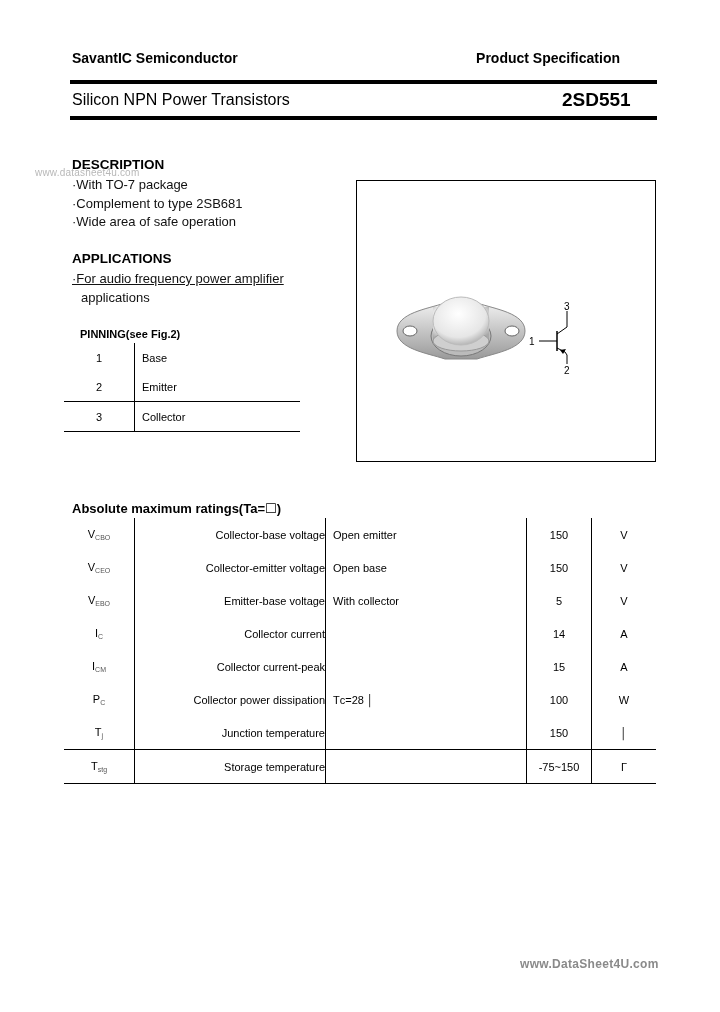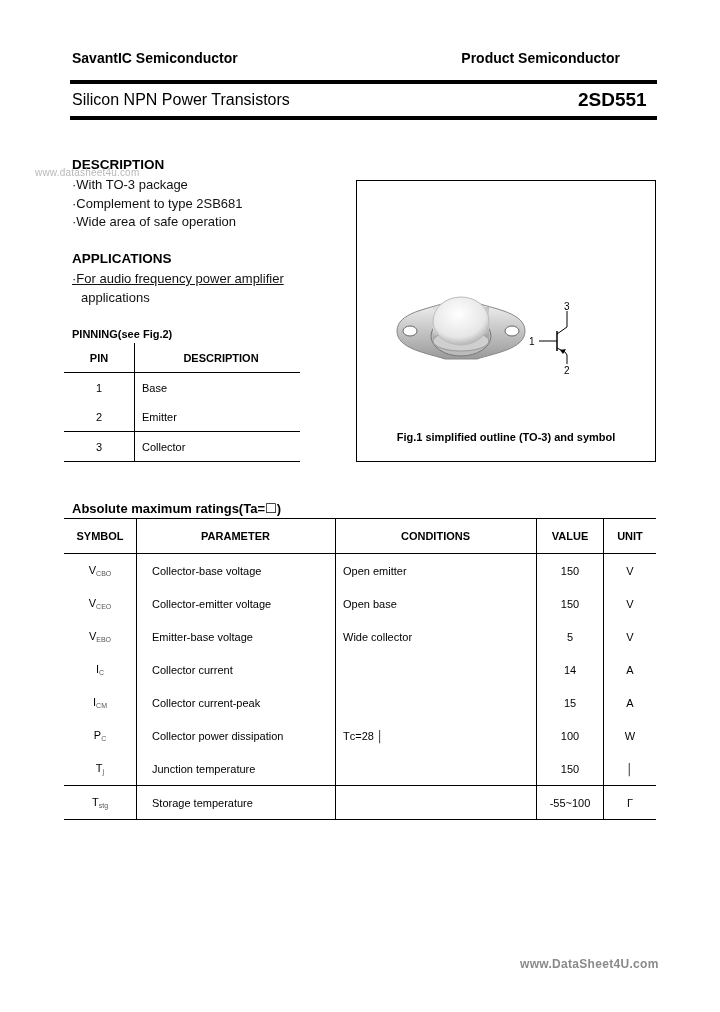--- a/index.html
+++ b/index.html
@@ -3,83 +3,79 @@
 <meta charset="utf-8">
 <style>
   html, body { margin: 0; padding: 0; background: #ffffff; }
   body { width: 720px; height: 1012px; position: relative; overflow: hidden;
          font-family: "Liberation Sans", "DejaVu Sans", sans-serif; color: #000; }
   .abs { position: absolute; }
   .hdr-left { left: 72px; top: 50px; font-size: 14px; font-weight: bold; }
   .hdr-right { right: 100px; top: 50px; font-size: 14px; font-weight: bold; }
   .rule1 { left: 70px; top: 80px; width: 587px; height: 4px; background: #000; }
   .title-left { left: 72px; top: 91px; font-size: 16px; font-weight: normal; }
-  .title-right { left: 562px; top: 89px; font-size: 19px; font-weight: bold; margin-left: 16px; }
+  .title-right { left: 562px; top: 89px; font-size: 19px; font-weight: bold; }
   .rule2 { left: 70px; top: 116px; width: 587px; height: 4px; background: #000; }
 
   .sec-head { font-size: 13.5px; font-weight: bold; left: 72px; }
   .bullet { font-size: 13px; left: 72px; color: #111; }
   .watermark { left: 35px; top: 167px; font-size: 10px; color: #b8b8b8; letter-spacing: 0.2px; }
 
-  .pin-title { left: 72px; top: 328px; font-size: 11px; font-weight: bold; }
+  .pin-title { left: 80px; top: 328px; font-size: 11px; font-weight: bold; }
   table.pin { position: absolute; left: 64px; top: 343px; width: 236px; border-collapse: collapse; font-size: 11px; }
   table.pin td, table.pin th { height: 29px; padding: 0; }
   table.pin th { font-weight: bold; font-size: 11px; }
   table.pin .c1 { width: 70px; text-align: center; border-right: 1px solid #000; }
   table.pin .c2 { text-align: left; padding-left: 7px; }
   table.pin th.c2 { text-align: center; }
   table.pin tr.bt td, table.pin tr.bt th { border-bottom: 1px solid #000; }
 
   .fig { left: 356px; top: 180px; width: 298px; height: 280px; border: 1px solid #000; }
   .fig-cap { position: absolute; left: 0; right: 0; top: 250px; text-align: center; font-size: 11px; font-weight: bold; }
   .fig svg { position: absolute; left: 0; top: 0; }
 
   .amr-title { left: 72px; top: 501px; font-size: 13px; font-weight: bold; }
   table.amr { position: absolute; left: 64px; top: 518px; width: 592px; border-collapse: collapse; font-size: 11px; }
   table.amr th { font-weight: bold; height: 32px; font-size: 11px; border-bottom: 1px solid #000; border-top: 1px solid #000; }
   table.amr td { height: 33px; padding: 0; }
   table.amr .sym { width: 70px; text-align: center; border-right: 1px solid #000; }
-  table.amr .par { width: 183px; text-align: left; padding-left: 15px; border-right: 1px solid #000; }
+  table.amr .par { width: 183px; text-align: right; padding-left: 7px; border-right: 1px solid #000; }
   table.amr th.par { text-align: center; padding-left: 0; }
   table.amr .cond { width: 193px; text-align: left; padding-left: 7px; border-right: 1px solid #000; }
   table.amr th.cond { text-align: center; padding-left: 0; }
   table.amr .val { width: 64px; text-align: center; border-right: 1px solid #000; }
   table.amr .unit { text-align: center; }
   table.amr tr.bt td { border-bottom: 1px solid #000; }
   sub { font-size: 7px; vertical-align: -2px; color: #555; }
 
   .footer { left: 520px; top: 957px; font-size: 12px; font-weight: bold; color: #8a8a8a; letter-spacing: 0.3px; }
 </style>
 </head>
 <body>
 
 <div class="abs hdr-left">SavantIC Semiconductor</div>
-<div class="abs hdr-right">Product Semiconductor</div>
+<div class="abs hdr-right">Product Specification</div>
 <div class="abs rule1"></div>
 <div class="abs title-left">Silicon NPN Power Transistors</div>
 <div class="abs title-right">2SD551</div>
 <div class="abs rule2"></div>
 
 <div class="abs sec-head" style="top:157px;">DESCRIPTION</div>
 <div class="abs watermark">www.datasheet4u.com</div>
-<div class="abs bullet" style="top:177px;">·With TO-3 package</div>
+<div class="abs bullet" style="top:177px;">·With TO-7 package</div>
 <div class="abs bullet" style="top:196px;">·Complement to type 2SB681</div>
 <div class="abs bullet" style="top:214px;">·Wide area of safe operation</div>
 
 <div class="abs sec-head" style="top:251px;">APPLICATIONS</div>
 <div class="abs bullet" style="top:271px;text-decoration:underline;">·For audio frequency power amplifier</div>
 <div class="abs bullet" style="top:290px; left:81px;">applications</div>
 
 <div class="abs pin-title">PINNING(see Fig.2)</div>
 <table class="pin">
   <tbody>
-      <tr class="bt">
-    <th class="c1">PIN</th>
-    <th class="c2">DESCRIPTION</th>
-  </tr>
   <tr>
     <td class="c1">1</td>
     <td class="c2">Base</td>
   </tr>
   <tr class="bt">
     <td class="c1">2</td>
     <td class="c2">Emitter</td>
   </tr>
   <tr class="bt">
     <td class="c1">3</td>
@@ -115,51 +111,43 @@
     <line x1="200" y1="153" x2="210" y2="146" stroke="#000" stroke-width="1"></line>
     <line x1="210" y1="146" x2="210" y2="130" stroke="#000" stroke-width="1"></line>
     <line x1="200" y1="167" x2="208" y2="171" stroke="#000" stroke-width="1"></line>
     <polygon points="203,169 209,168 206,173" fill="#000"></polygon>
     <line x1="208" y1="171" x2="210" y2="174" stroke="#000" stroke-width="1"></line>
     <line x1="210" y1="174" x2="210" y2="183" stroke="#000" stroke-width="1"></line>
     <text x="172" y="164" font-size="10" font-family="Liberation Sans, sans-serif">1</text>
     <text x="207" y="129" font-size="10" font-family="Liberation Sans, sans-serif">3</text>
     <text x="207" y="193" font-size="10" font-family="Liberation Sans, sans-serif">2</text>
   </svg>
-  <div class="fig-cap">Fig.1 simplified outline (TO-3) and symbol</div>
 </div>
 
 <div class="abs amr-title">Absolute maximum ratings(Ta=☐)</div>
 <table class="amr">
   <tbody>
-      <tr>
-    <th class="sym">SYMBOL</th>
-    <th class="par">PARAMETER</th>
-    <th class="cond">CONDITIONS</th>
-    <th class="val">VALUE</th>
-    <th class="unit">UNIT</th>
-  </tr>
   <tr>
     <td class="sym"><span>V</span><sub>CBO</sub></td>
     <td class="par">Collector-base voltage</td>
     <td class="cond">Open emitter</td>
     <td class="val">150</td>
     <td class="unit">V</td>
   </tr>
   <tr>
     <td class="sym"><span>V</span><sub>CEO</sub></td>
     <td class="par">Collector-emitter voltage</td>
     <td class="cond">Open base</td>
     <td class="val">150</td>
     <td class="unit">V</td>
   </tr>
   <tr>
     <td class="sym"><span>V</span><sub>EBO</sub></td>
     <td class="par">Emitter-base voltage</td>
-    <td class="cond">Wide collector</td>
+    <td class="cond">With collector</td>
     <td class="val">5</td>
     <td class="unit">V</td>
   </tr>
   <tr>
     <td class="sym"><span>I</span><sub>C</sub></td>
     <td class="par">Collector current</td>
     <td class="cond"></td>
     <td class="val">14</td>
     <td class="unit">A</td>
   </tr>
@@ -181,19 +169,19 @@
     <td class="sym"><span>T</span><sub>j</sub></td>
     <td class="par">Junction temperature</td>
     <td class="cond"></td>
     <td class="val">150</td>
     <td class="unit">│</td>
   </tr>
   <tr class="bt">
     <td class="sym"><span>T</span><sub>stg</sub></td>
     <td class="par">Storage temperature</td>
     <td class="cond"></td>
-    <td class="val">-55~100</td>
+    <td class="val">-75~150</td>
     <td class="unit">Γ</td>
   </tr>
 </tbody>
   </table>
 
 <div class="abs footer">www.DataSheet4U.com</div>
 
 </body></html>

